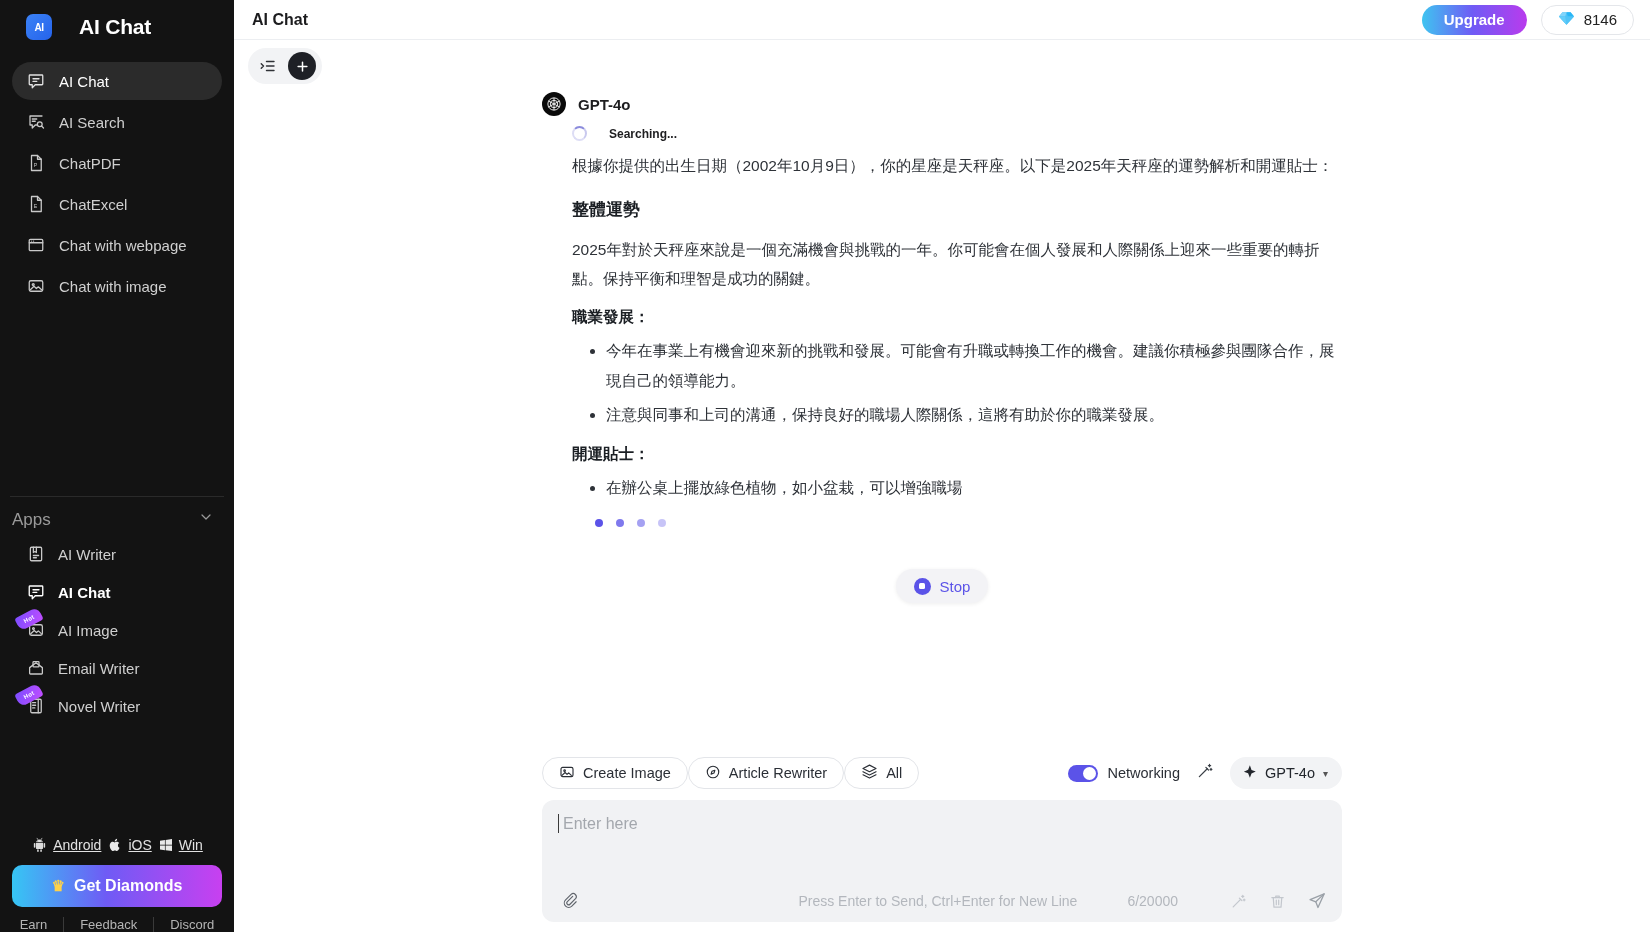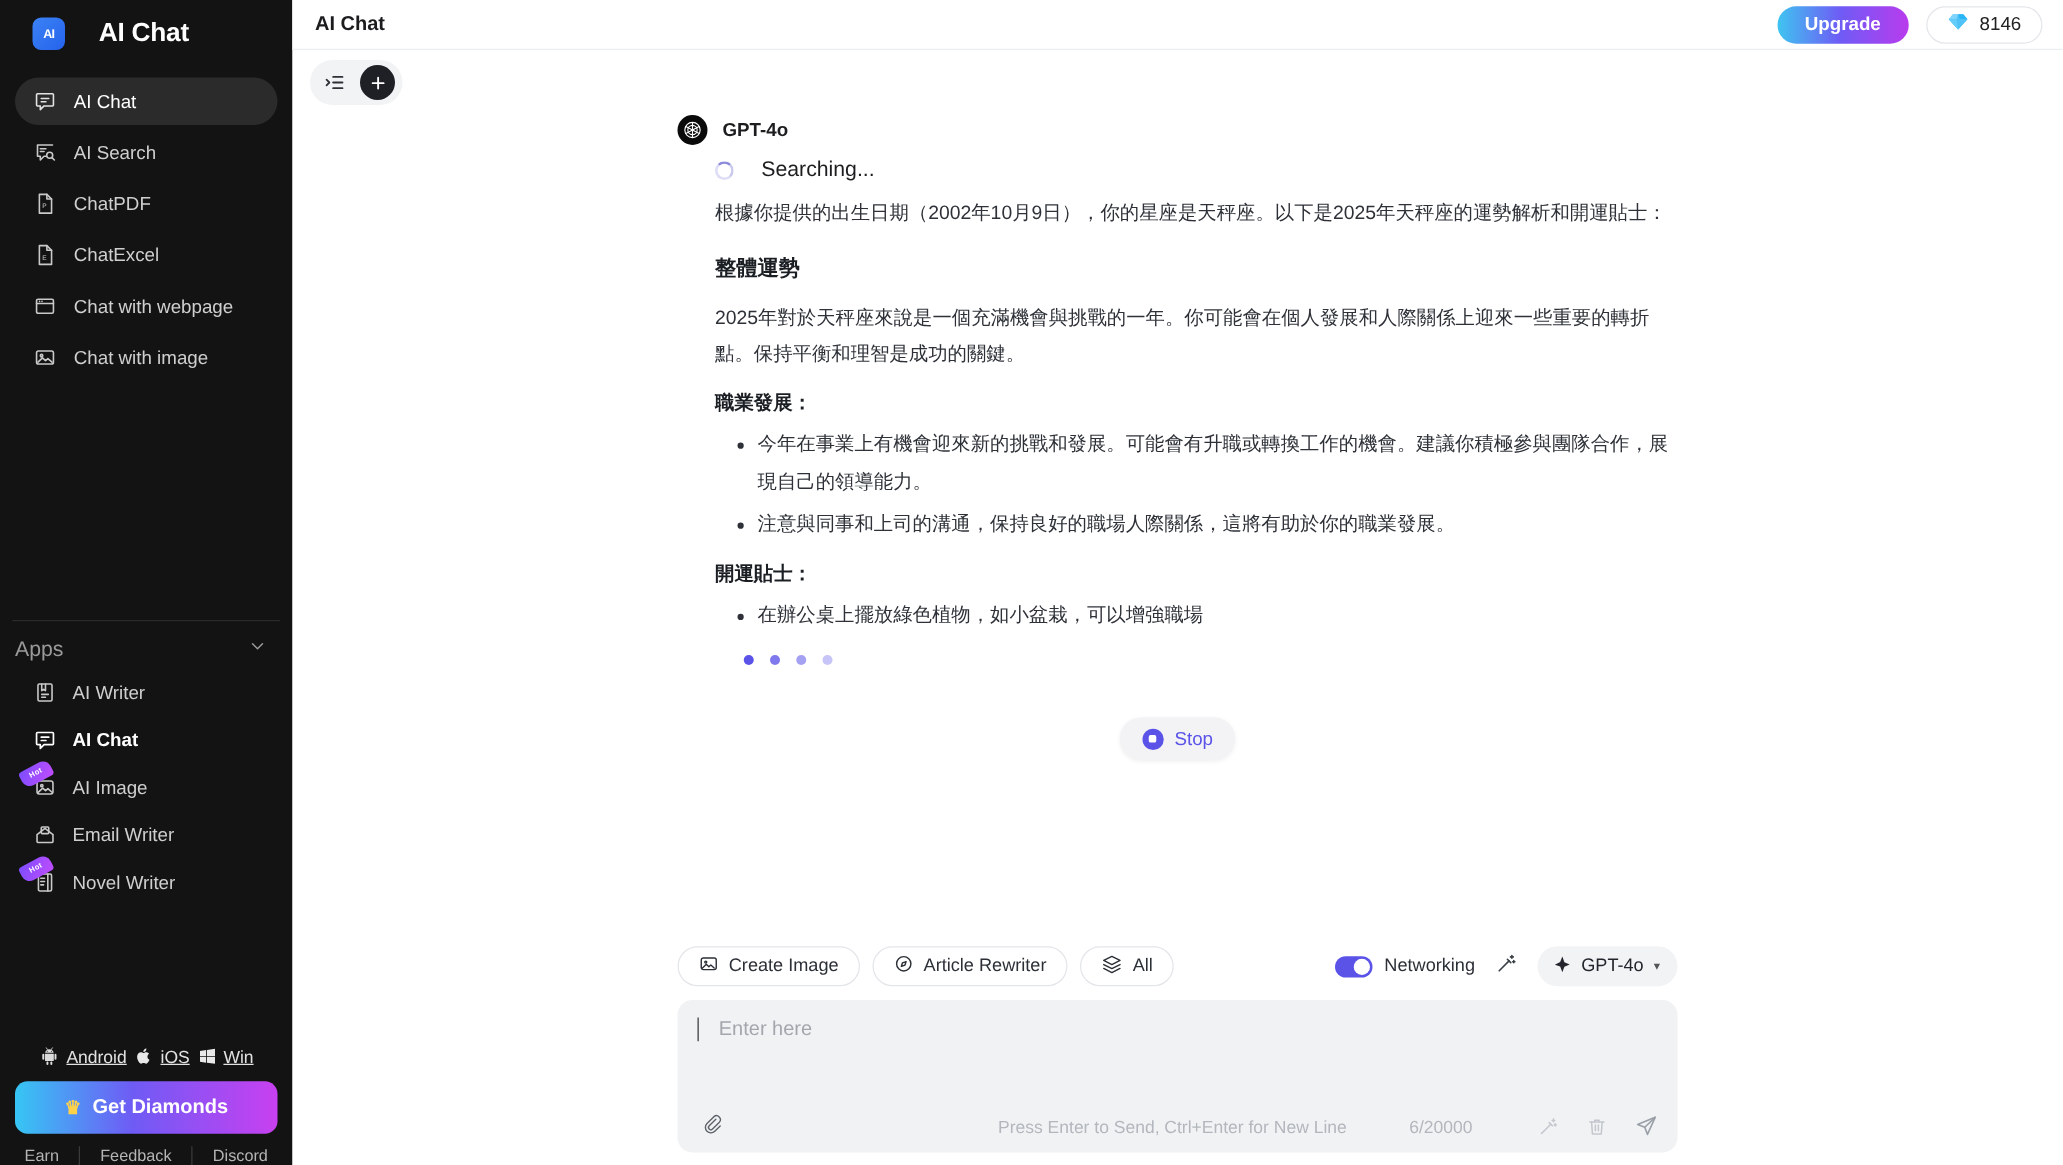--- a/index.html
+++ b/index.html
@@ -142,21 +142,21 @@
     background: #0a0a0a; display:flex; align-items:center; justify-content:center;
   }
   .msg-name { font-size: 15px; font-weight: bold; color: #1d1d1f; }
   .msg-body { padding-left: 30px; color: #2b2f36; }
 
   .searching { display: flex; align-items: center; gap: 22px; margin-bottom: 10px; }
   .spinner {
     width: 15px; height: 15px; border-radius: 50%;
     border: 2.2px solid #ddddf5; border-top-color: #8b8bdc; border-right-color:#c9c9ee;
   }
-  .searching-txt { font-size: 17px; font-weight: normal; color: #1d1d1f; }
+  .searching-txt { font-size: 12px; font-weight: bold; color: #1d1d1f; }
 
   .p { font-size: 15.5px; line-height: 29px; color: #2e3238; margin: 0 0 10px 0; }
   h3.sec { font-size: 17px; font-weight: bold; color: #1b1f24; margin: 18px 0 14px 0; }
   h4.sub { font-size: 15.5px; font-weight: bold; color: #1b1f24; margin: 14px 0 8px 0; }
   ul.bl { list-style: none; margin: 0 0 6px 0; padding: 0; }
   ul.bl li {
     position: relative; padding-left: 34px;
     font-size: 15.5px; line-height: 30px; color: #2e3238; margin-bottom: 4px;
   }
   ul.bl li::before {
@@ -177,21 +177,21 @@
   }
   .stop-ico {
     width: 17px; height: 17px; border-radius: 50%; background:#5b53e8;
     display:flex; align-items:center; justify-content:center;
   }
   .stop-ico i { width: 6px; height: 6px; background:#fff; border-radius:1.5px; display:block; }
 
   
   #composer { flex: 0 0 auto; padding-bottom: 10px; }
   .composer-inner { width: 800px; margin: 0 auto; }
-  .quick-row { display:flex; align-items:flex-end; gap: 10px; margin-bottom: 11px; }
+  .quick-row { display:flex; align-items:flex-end; gap: 0; margin-bottom: 11px; }
   .chip {
     height: 32px; padding: 0 16px; border-radius: 17px;
     border: 1px solid #e3e5e9; background: #fff;
     display:flex; align-items:center; gap: 8px;
     font-size: 14.5px; color: #2b2f36; cursor: pointer;
   }
   .quick-right { margin-left: auto; display:flex; align-items:center; gap: 12px; }
   .toggle-wrap { display:flex; align-items:center; gap: 9px; cursor:pointer; }
   .toggle {
     width: 30px; height: 17px; border-radius: 9px; background: #5b53e8; position: relative;
@@ -210,21 +210,21 @@
     background: #f2f3f5; display:flex; align-items:center; gap: 8px;
     font-size: 14.5px; color: #22262c; cursor: pointer;
   }
   .caret { font-size: 10px; color:#555; }
 
   .input-box {
     background: #f1f2f4; border-radius: 12px; height: 122px;
     display: flex; flex-direction: column; padding: 14px 16px 10px 16px;
     position: relative;
   }
-  .placeholder-row { display:flex; align-items:center; gap: 16px; }
+  .placeholder-row { display:flex; align-items:center; gap: 4px; }
   .caret-bar { width: 1px; height: 19px; background: #3a3a3a; }
   .placeholder { font-size: 16px; color: #a3a7ad; }
   .input-foot {
     margin-top: auto; display: flex; align-items: center;
   }
   .clip-btn { width: 22px; height: 22px; display:flex; align-items:center; justify-content:center; cursor:pointer; color:#5f646b; }
   .hint { margin-left: auto; font-size: 14px; color: #b3b7bd; }
   .counter { margin-left: 50px; font-size: 14px; color: #b3b7bd; }
   .foot-icons { margin-left: 52px; display:flex; align-items:center; gap: 22px; color:#c3c7cd; }
   .foot-icons .send { color: #9aa0a7; }

